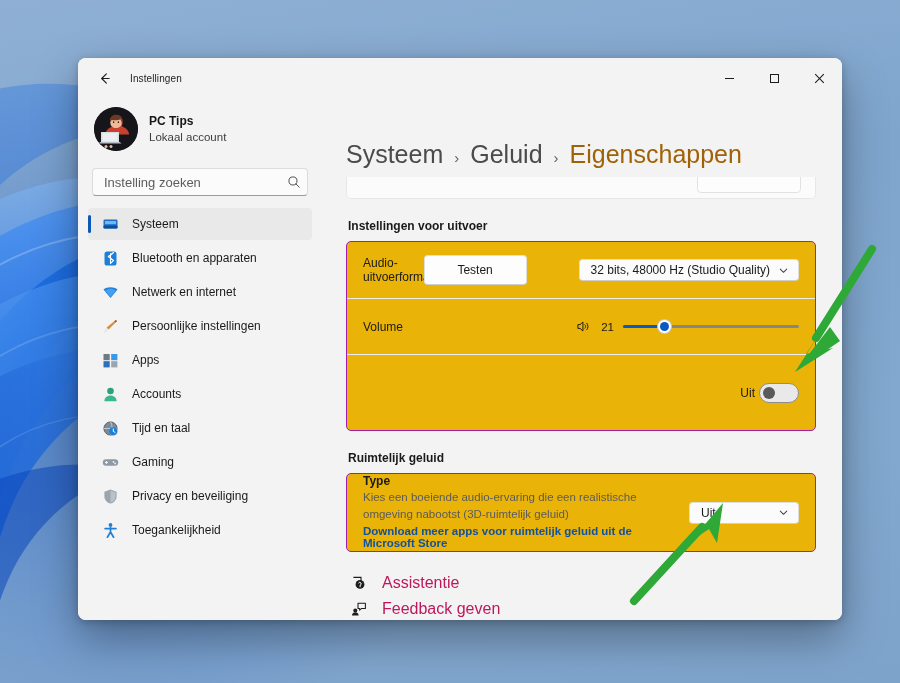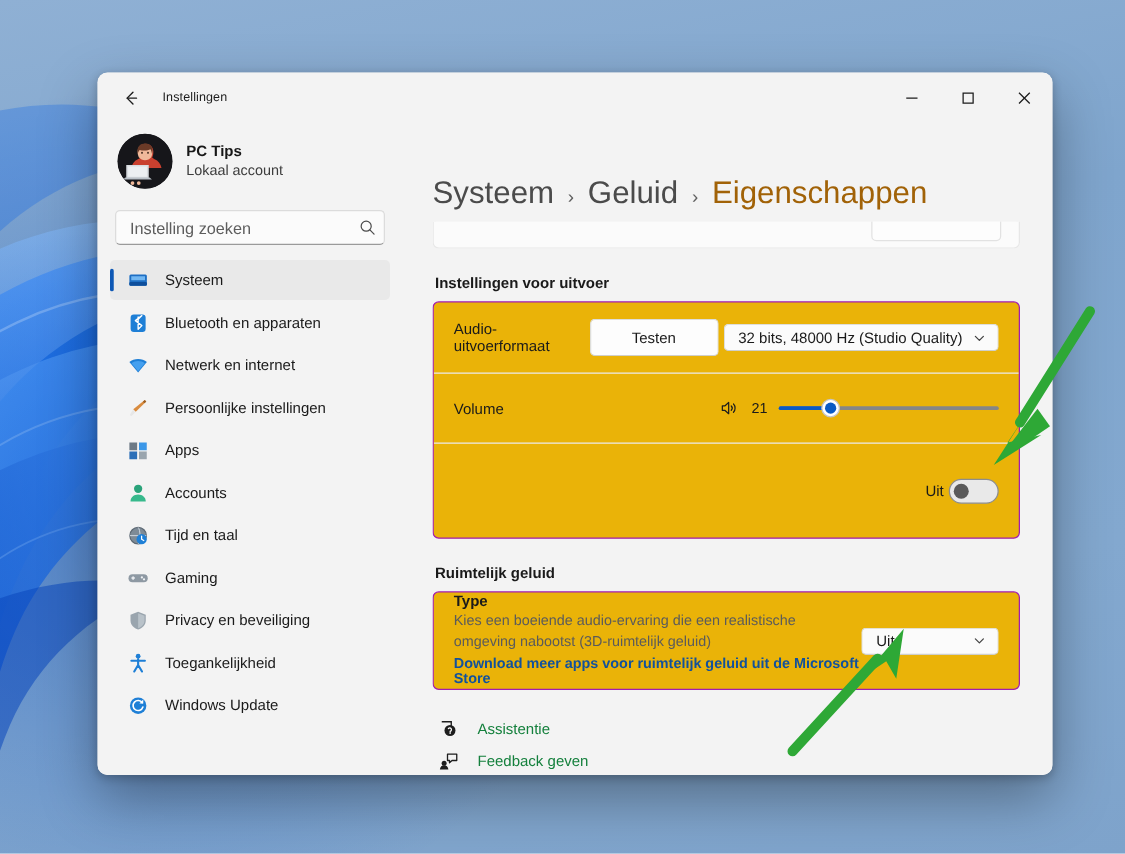--- a/index.html
+++ b/index.html
@@ -184,21 +184,21 @@
     height: 30px; min-width: 103px; padding: 0 12px;
     background: #fdfdfd; border: 1px solid #dededa; border-bottom-color: #cfcfcb;
     border-radius: 4px; font-size: 12px; color: #1a1a1a;
     display: flex; align-items: center; justify-content: center; cursor: pointer;
     font-family: "Liberation Sans", sans-serif;
   }
   .combo {
     height: 22px; background: #fbfbfb;
     border: 1px solid #dededa; border-bottom-color: #cfcfcb;
     border-radius: 4px; display: flex; align-items: center;
-    padding: 0 9px 0 11px; cursor: pointer; gap: 8px;
+    padding: 0 9px 0 11px; cursor: pointer; gap: 8px; margin-left: 48px;
   }
   .combo-text { font-size: 12px; color: #1a1a1a; white-space: nowrap; }
   .combo-chev { margin-left: auto; color: #444; display: flex; align-items: center; }
 
   
   #volume-row .row-right { gap: 9px; }
   #speaker-icon { color: #1d1d1d; display: flex; align-items: center; }
   #volume-value { font-size: 11.5px; color: #1a1a1a; min-width: 14px; text-align: right; }
   #volume-slider {
     position: relative; width: 176px; height: 18px;
@@ -222,21 +222,21 @@
   #enh-toggle .knob {
     position: absolute; left: 3px; top: 3px;
     width: 12px; height: 12px; border-radius: 50%; background: #5a5a5a;
   }
   #enh-state { font-size: 12px; color: #1a1a1a; }
 
   
   #footer-links { margin-top: 18px; padding-left: 4px; padding-bottom: 6px; }
   .flink { display: flex; align-items: center; gap: 15px; height: 26px; cursor: pointer; }
   .flink-icon { width: 17px; display: flex; align-items: center; justify-content: center; color: #1d1d1d; }
-  .flink-text { font-size: 12px; color: #15803d; }
+  .flink-text { font-size: 16px; color: #be185d; }
 
   
   #annotations { position: absolute; inset: 0; pointer-events: none; }
 </style>
 </head>
 <body>
 
 <div id="desktop">
 
   <svg id="bloom" class="wall-layer" viewBox="0 0 400 683" preserveAspectRatio="none">
@@ -441,30 +441,20 @@
           <div class="nav-item">
             <span class="nav-icon">
               <svg width="17" height="17" viewBox="0 0 17 17">
                 <circle cx="8.5" cy="2.9" r="1.9" fill="#1e7fd6"></circle>
                 <path d="M8.5 5.2 L8.5 10 M3.1 6.6 L13.9 6.6 M8.5 10 L5.4 15.2 M8.5 10 L11.6 15.2" stroke="#1e7fd6" stroke-width="1.7" stroke-linecap="round" fill="none"></path>
               </svg>
             </span>
             <span class="nav-label">Toegankelijkheid</span>
           </div>
 
-          <div class="nav-item">
-            <span class="nav-icon">
-              <svg width="17" height="17" viewBox="0 0 17 17">
-                <circle cx="8.5" cy="8.5" r="6.6" fill="#1e7fd6"></circle>
-                <path d="M11.8 6.2 A4 4 0 1 0 12.3 9.6" stroke="#fff" stroke-width="1.3" fill="none" stroke-linecap="round"></path>
-                <path d="M12.6 3.6 V6.7 H9.5 Z" fill="#fff"></path>
-              </svg>
-            </span>
-            <span class="nav-label">Windows Update</span>
-          </div>
 
         </div>
       </div>
 
       <div id="main">
 
         <div id="breadcrumb">
           <span class="crumb">Systeem</span>
           <span class="crumb-sep">›</span>
           <span class="crumb">Geluid</span>

